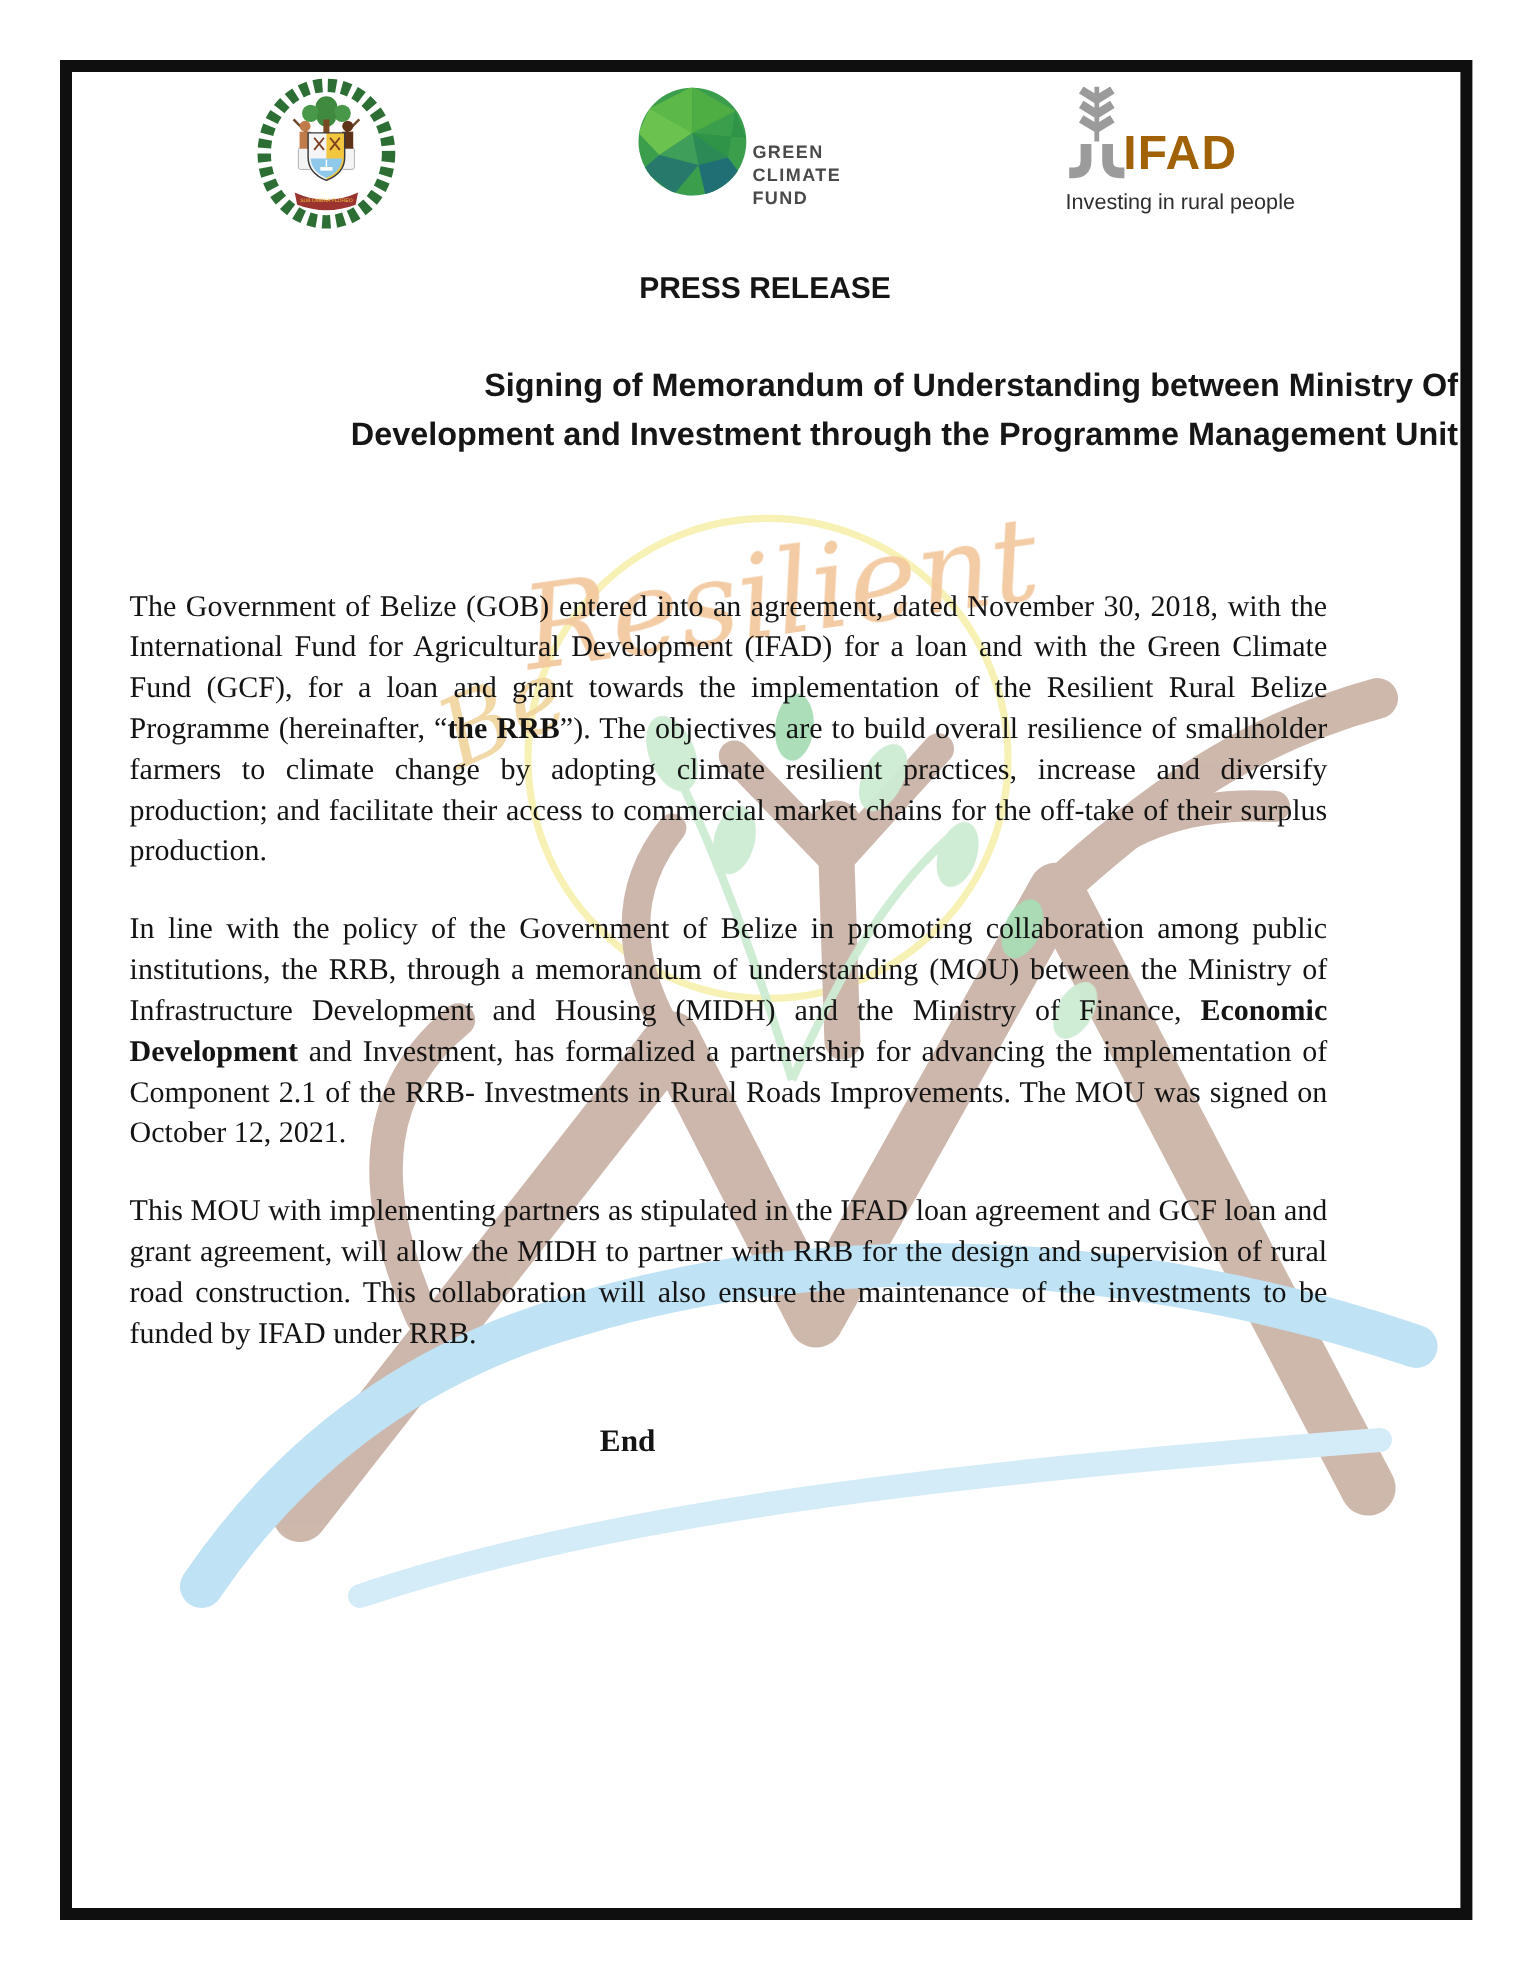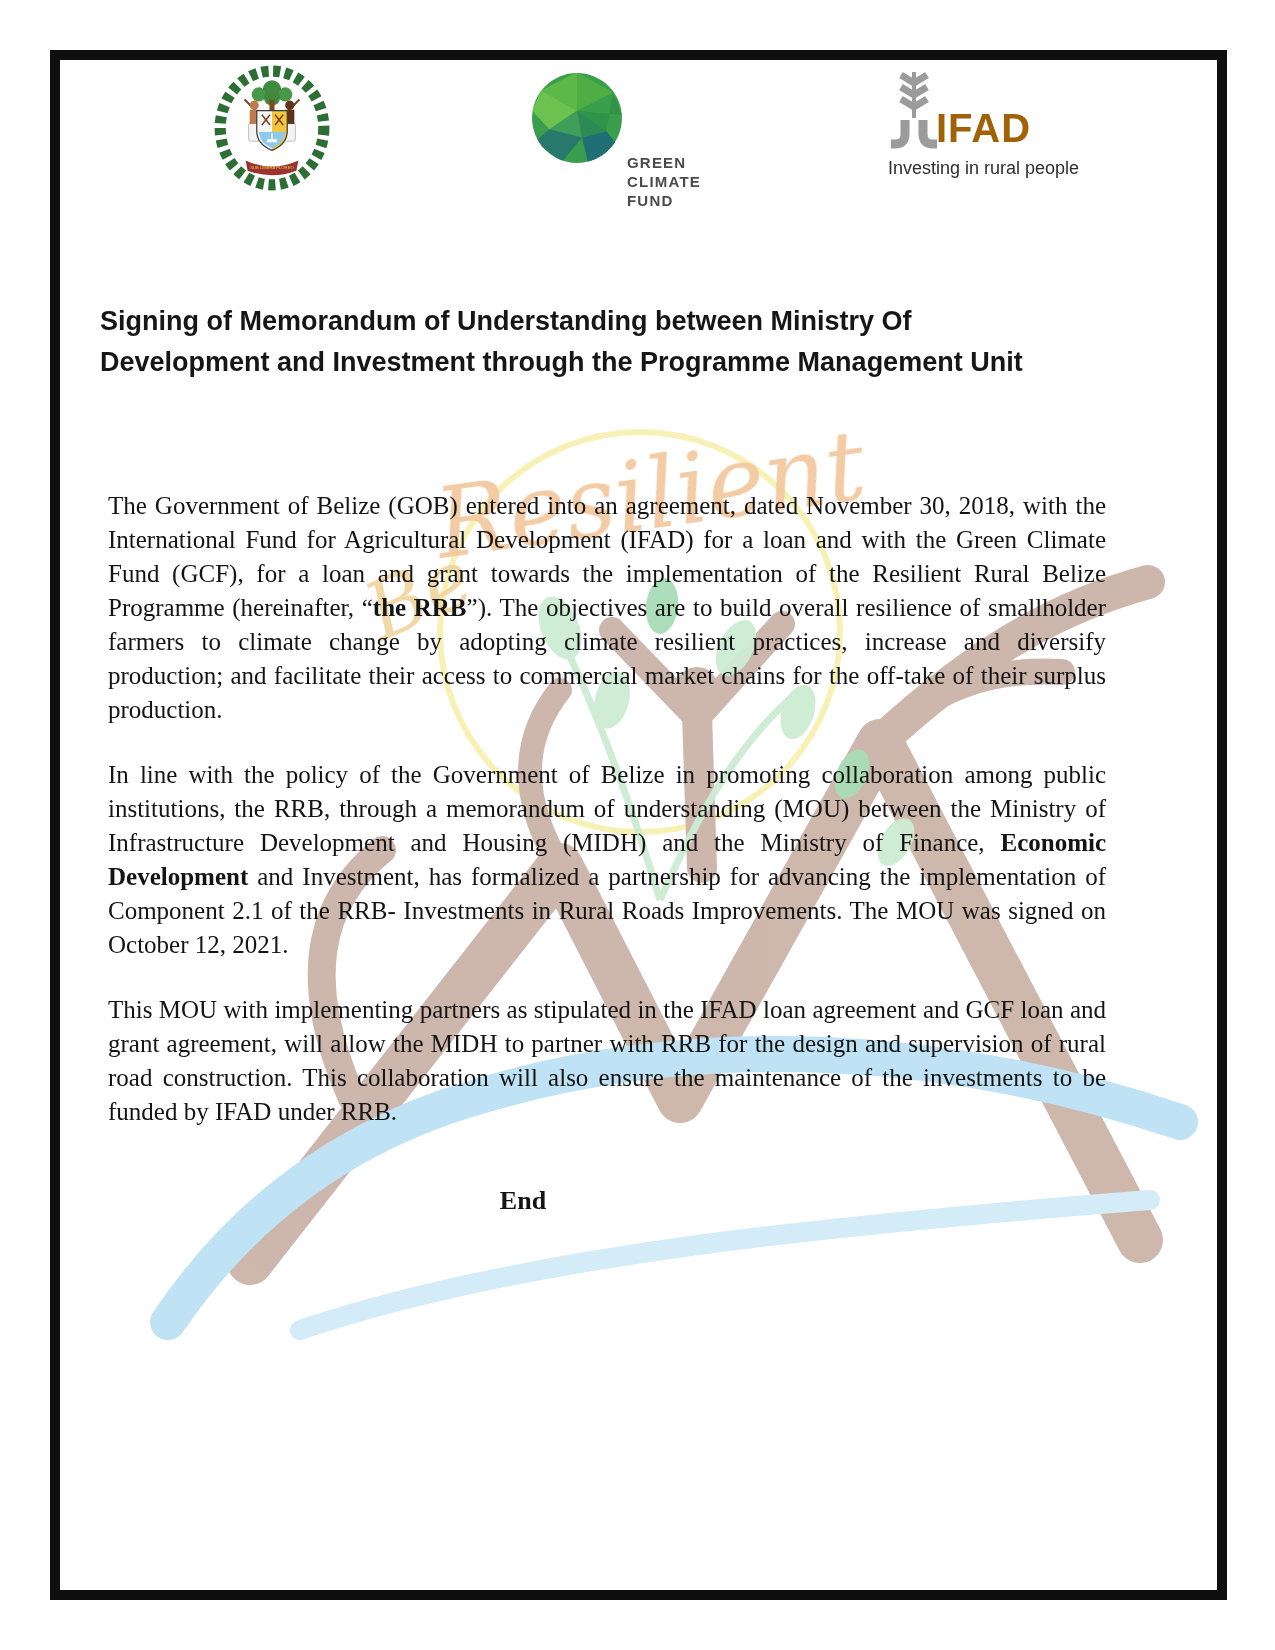--- a/index.html
+++ b/index.html
@@ -13,31 +13,31 @@
     pointer-events:none;
   }
   .watermark{position:absolute;left:0;top:0;z-index:1;}
   .content{position:absolute;left:0;top:0;width:1275px;height:1650px;z-index:2;}
 
   
   .logo{position:absolute;}
   .belize{left:211px;top:64px;width:122px;height:128px;}
   .gcf{left:531px;top:70px;width:180px;height:112px;}
   .gcf-text{position:absolute;left:96px;top:48px;color:#4a4a4a;font-size:15px;
-    font-weight:600;letter-spacing:1.2px;line-height:19px;margin-top:35px;}
+    font-weight:600;letter-spacing:1.2px;line-height:19px;}
   .ifad{left:886px;top:72px;width:210px;height:112px;}
   .ifad-word{position:absolute;left:50px;top:34px;font-size:40px;font-weight:800;
     color:#a16207;letter-spacing:1px;font-family:"Liberation Sans",sans-serif;}
   .ifad-tag{position:absolute;left:2px;top:86px;font-size:18px;color:#2e2e2e;}
 
   
   .press-label{position:absolute;left:0;top:226px;width:1275px;text-align:center;
     font-size:25px;font-weight:bold;color:#161616;}
-  .doc-title{position:absolute;left:60px;top:301px;width:1155px;text-align:left;
-    font-size:27px;font-weight:bold;color:#161616;line-height:41px;white-space:nowrap;margin-left:40px;}
+  .doc-title{position:absolute;left:60px;top:301px;width:1155px;text-align:right;
+    font-size:27px;font-weight:bold;color:#161616;line-height:41px;white-space:nowrap;}
 
   
   .body-text{position:absolute;left:108px;top:489px;width:998px;
     font-family:"Liberation Serif",serif;font-size:25px;line-height:34px;color:#141414;}
   .body-text p{margin:0 0 31px 0;text-align:justify;}
   .b{font-weight:bold;}
   .end-label{position:absolute;left:0;top:1186px;width:1046px;text-align:center;
     font-family:"Liberation Serif",serif;font-size:26px;font-weight:bold;color:#141414;}
 
   .wm-script{font-family:"DejaVu Serif",serif;font-style:italic;}
@@ -155,20 +155,21 @@
         <path d="M15,15 L28,23 L41,15" stroke-width="7"></path>
         <path d="M15,27 L28,35 L41,27" stroke-width="7"></path>
         <path d="M19,48 v14 q0,10 -10,10 h-4" stroke-width="9"></path>
         <path d="M37,48 v14 q0,10 10,10 h4" stroke-width="9"></path>
       </g>
     </svg>
     <div class="ifad-word">IFAD</div>
     <div class="ifad-tag">Investing in rural people</div>
   </div>
 
+  <div class="press-label">PRESS RELEASE</div>
 
   <div class="doc-title">
     <div>Signing of Memorandum of Understanding between Ministry Of</div>
     <div>Development and Investment through the Programme Management Unit</div>
   </div>
 
   <div class="body-text">
     <p><span>The Government of Belize (GOB) entered into an agreement, dated November 30, 2018, with the International Fund for Agricultural Development (IFAD) for a loan and with the Green Climate Fund (GCF), for a loan and grant towards the implementation of the Resilient Rural Belize Programme (hereinafter, “</span><span class="b">the RRB</span><span>”). The objectives are to build overall resilience of smallholder farmers to climate change by adopting climate resilient practices, increase and diversify production; and facilitate their access to commercial market chains for the off-take of their surplus production.</span></p>
     <p><span>In line with the policy of the Government of Belize in promoting collaboration among public institutions, the RRB, through a memorandum of understanding (MOU) between the Ministry of Infrastructure Development and Housing (MIDH) and the Ministry of Finance, </span><span class="b">Economic Development</span><span> and Investment, has formalized a partnership for advancing the implementation of Component 2.1 of the RRB- Investments in Rural Roads Improvements. The MOU was signed on October 12, 2021.</span></p>
     <p><span>This MOU with implementing partners as stipulated in the IFAD loan agreement and GCF loan and grant agreement, will allow the MIDH to partner with RRB for the design and supervision of rural road construction. This collaboration will also ensure the maintenance of the investments to be funded by IFAD under RRB.</span></p>

